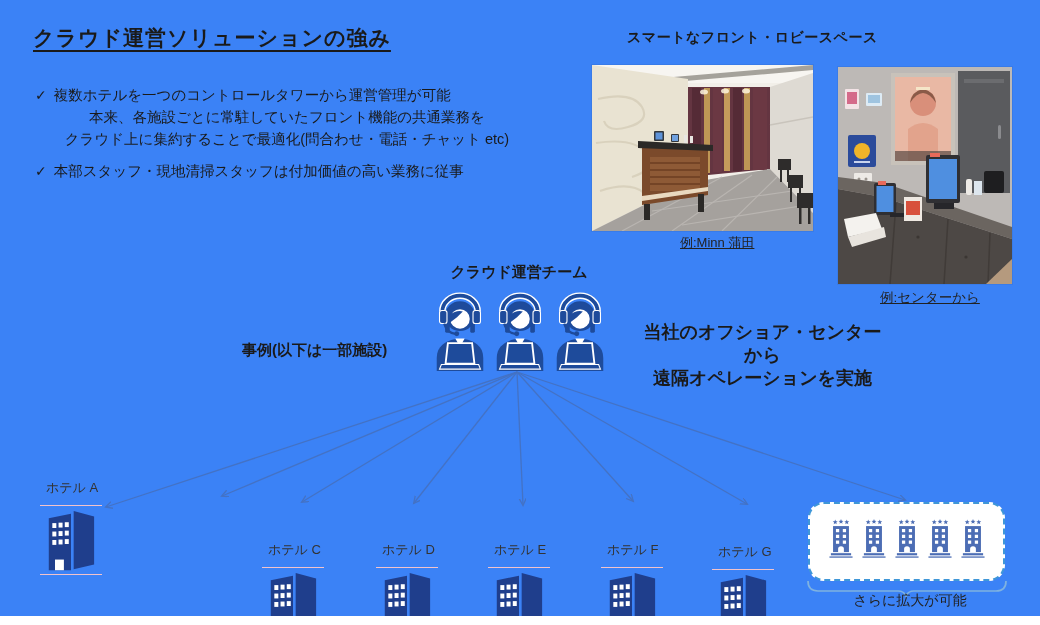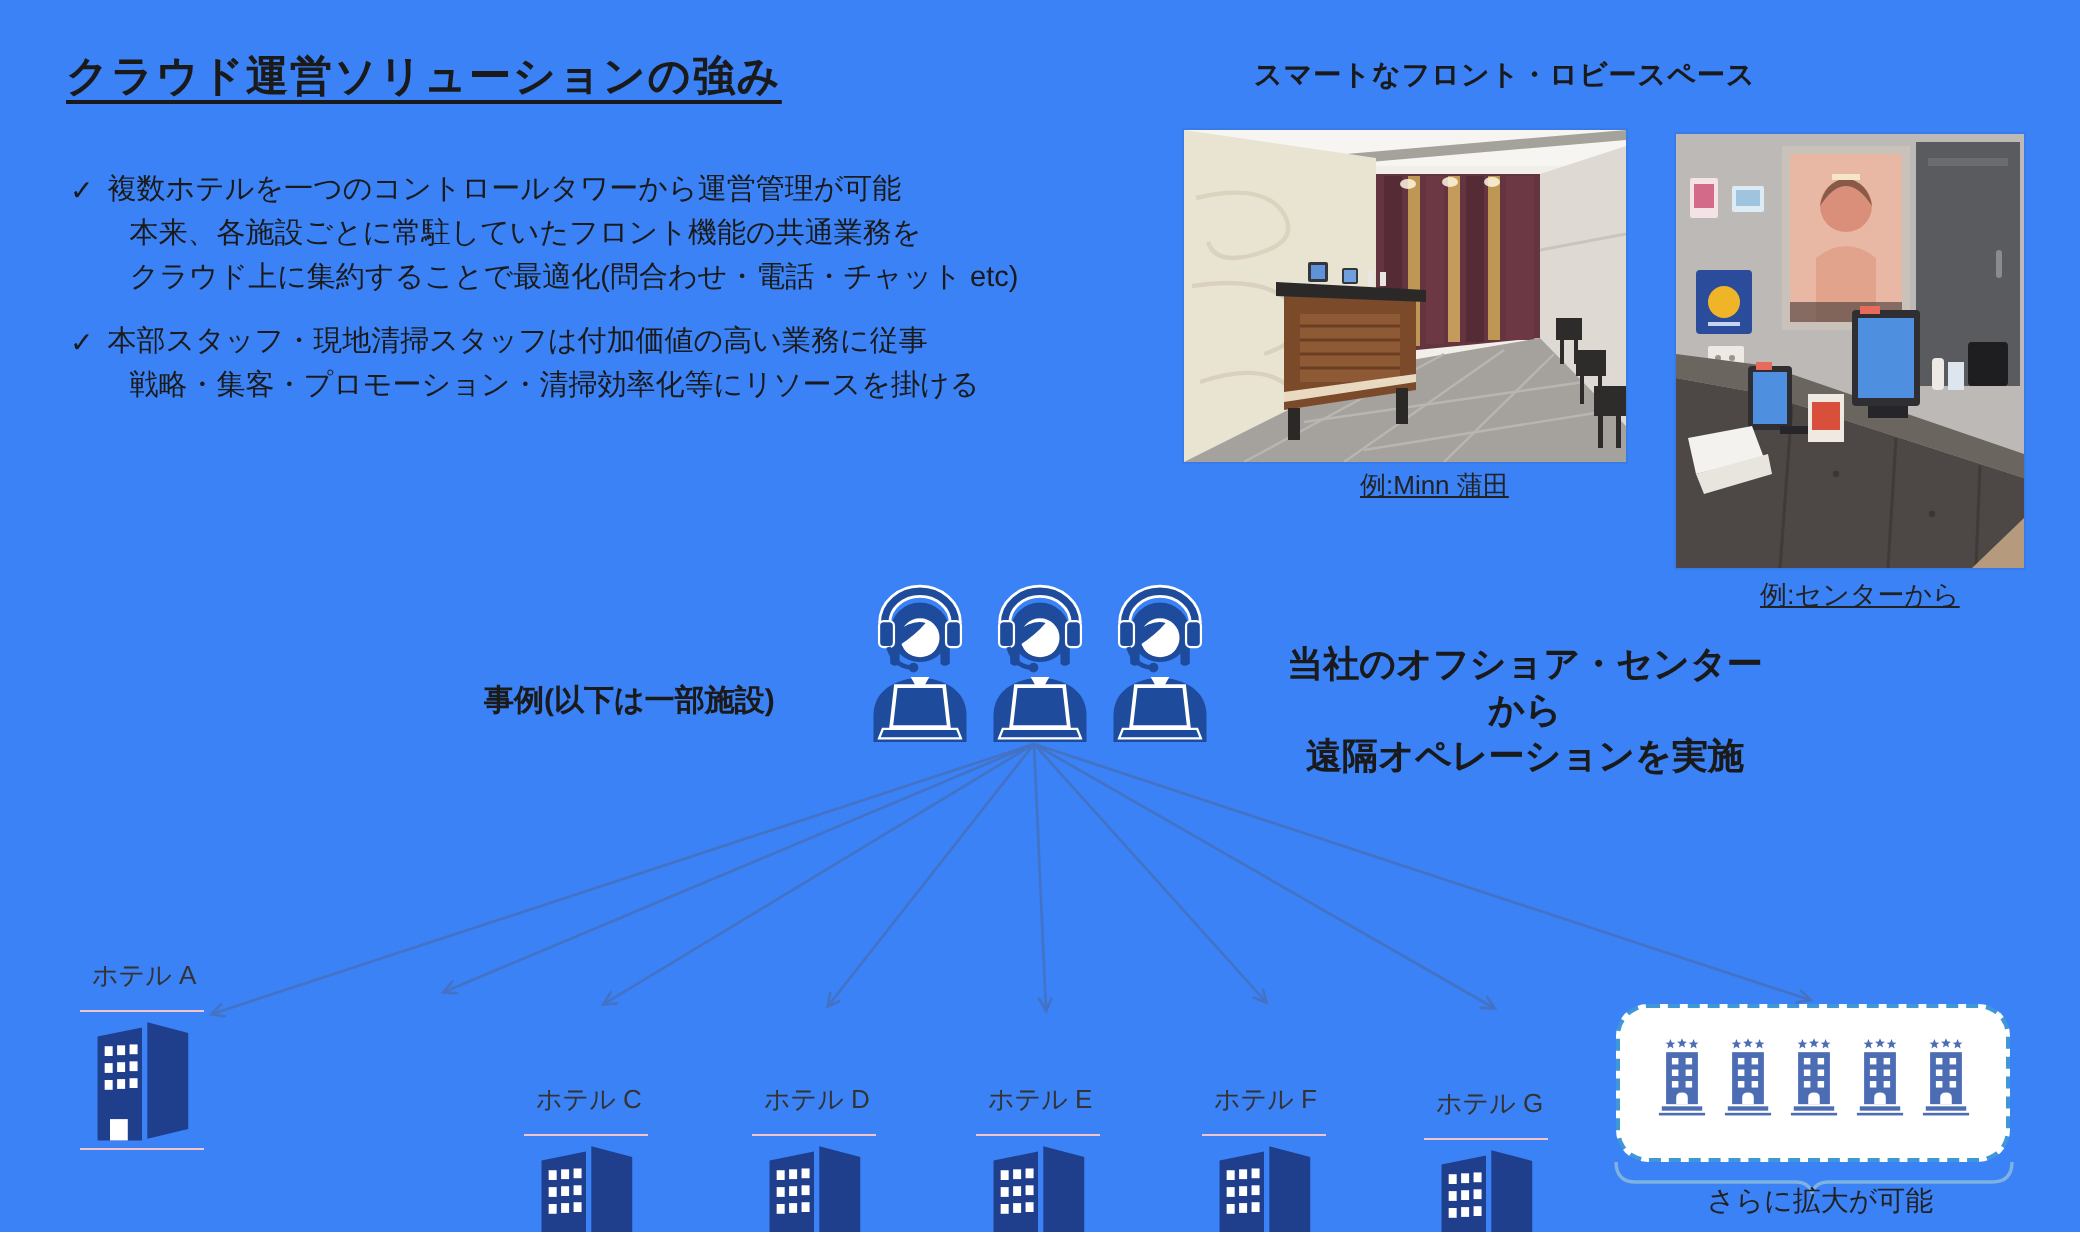--- a/index.html
+++ b/index.html
@@ -19,21 +19,21 @@
   }
   .abs{position:absolute;}
   
   .title{
     left:33px;top:24px;font-size:21px;font-weight:bold;letter-spacing:1px;
     text-decoration:underline;text-underline-offset:5px;text-decoration-thickness:2px;
   }
   .benefits{left:35px;top:84px;font-size:14.5px;line-height:22px;}
   .benefit{display:flex;margin-bottom:10px;}
   .check{margin-right:7px;font-size:14px;line-height:22px;}
-  .blines div:nth-child(n+2){padding-left:11px;}
+  .blines div:nth-child(n+2){padding-left:11px;text-align:center;}
   
   .front-heading{left:627px;top:29px;font-size:14px;font-weight:bold;letter-spacing:.5px;}
   .photo{box-shadow:0 0 0 1px rgba(0,0,0,.05);}
   .caption{font-size:13px;text-align:left;color:#222;text-decoration:underline;}
   
   .team-label{left:419px;top:263px;width:200px;text-align:center;font-size:15px;font-weight:bold;}
   .operators{left:432px;top:291px;display:flex;gap:4px;}
   .case-label{left:242px;top:341px;font-size:15px;font-weight:bold;}
   .offshore{left:640px;top:321px;width:245px;text-align:center;font-size:18px;font-weight:bold;line-height:23px;}
   
@@ -124,21 +124,20 @@
       <div class="blines">
         <div>複数ホテルを一つのコントロールタワーから運営管理が可能</div>
         <div>本来、各施設ごとに常駐していたフロント機能の共通業務を</div>
         <div>クラウド上に集約することで最適化(問合わせ・電話・チャット etc)</div>
       </div>
     </div>
     <div class="benefit">
       <span class="check">✓</span>
       <div class="blines">
         <div>本部スタッフ・現地清掃スタッフは付加価値の高い業務に従事</div>
-        <div>戦略・集客・プロモーション・清掃効率化等にリソースを掛ける</div>
       </div>
     </div>
   </div>
 
   <div class="abs front-heading">スマートなフロント・ロビースペース</div>
 
   <svg class="abs photo" style="left:592px;top:65px" width="221" height="166" viewBox="0 0 221 166">
     <rect width="221" height="166" fill="#F2EFE9"></rect>
     <rect x="0" y="0" width="221" height="18" fill="#F7F5F1"></rect>
     <polygon points="58,14 221,0 221,5 58,19" fill="#8A857E" opacity=".75"></polygon>
@@ -262,20 +261,21 @@
       <rect x="66" y="130" width="18" height="24" fill="#EFE9E2"></rect>
       <rect x="68" y="134" width="14" height="14" fill="#D8503C"></rect>
       <rect x="128" y="112" width="6" height="16" rx="2" fill="#EDEAE6"></rect>
       <rect x="136" y="114" width="8" height="14" fill="#DDE6EE"></rect>
       <rect x="146" y="104" width="20" height="22" rx="2" fill="#1E1E20"></rect>
     </g>
     <polygon points="148,217 174,192 174,217" fill="#B59A7E"></polygon>
   </svg>
   <div class="abs caption" style="left:880px;top:289px;width:140px;font-size:13.5px">例:センターから</div>
 
+  <div class="abs team-label">クラウド運営チーム</div>
   <div class="abs operators">
     <svg width="56" height="80" viewBox="0 0 60 86">
         <use href="#op-icon"></use>
       </svg>
     <svg width="56" height="80" viewBox="0 0 60 86">
         <use href="#op-icon"></use>
       </svg>
     <svg width="56" height="80" viewBox="0 0 60 86">
         <use href="#op-icon"></use>
       </svg>

